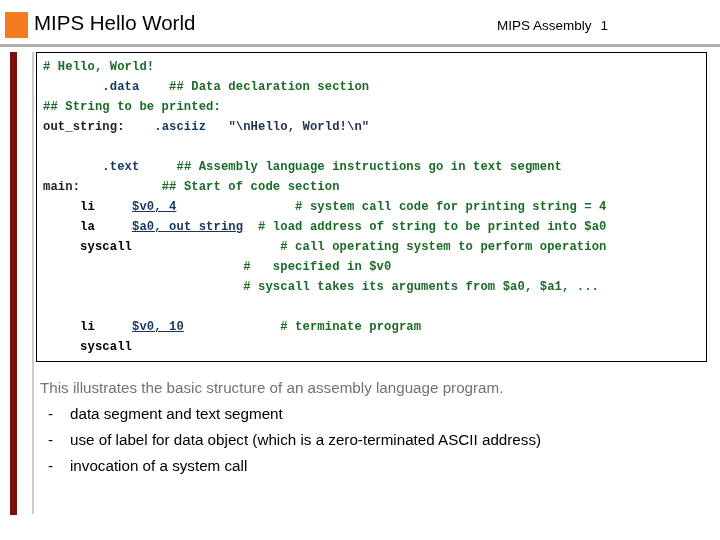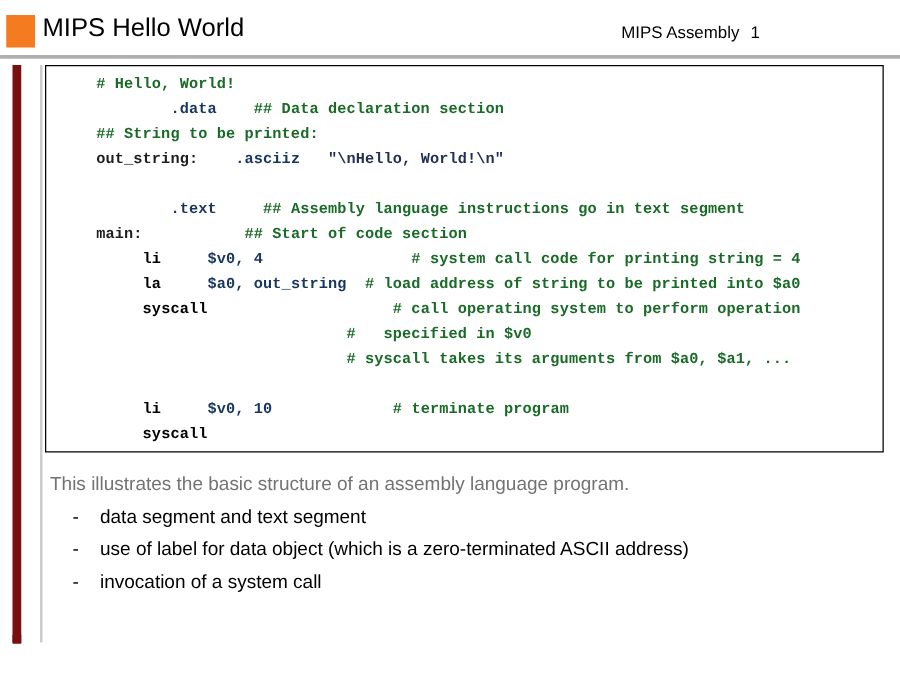--- a/index.html
+++ b/index.html
@@ -82,47 +82,46 @@
     font-family: "Liberation Mono", "DejaVu Sans Mono", monospace;
     font-size: 12.2px;
     line-height: 20px;
     font-weight: bold;
     white-space: pre;
     letter-spacing: 0.1px;
   }
   .code-line {
     height: 20px;
     white-space: pre;
-    margin-left: 34px;
   }
   .tok-comment { color: #1B6B28; }
   .tok-directive { color: #17375E; }
   .tok-label { color: #1F1F1F; }
   .tok-instr { color: #000000; }
-  .tok-operand { color: #17375E; }
+  .tok-operand { color: #17375E; text-decoration: underline; }
   .tok-string { color: #1F3050; }
   .tok-plain { color: #1F1F1F; }
 
   
   #body-text {
     position: absolute;
     left: 40px; top: 375px;
     width: 660px;
   }
   #body-intro {
     font-size: 15.2px;
     color: #737373;
     line-height: 26px;
     white-space: nowrap;
   }
   .bullet-row {
     font-size: 15.2px;
     color: #000000;
     line-height: 26px;
-    margin-left: 18px;
+    margin-left: 8px;
     white-space: nowrap;
   }
   .bullet-dash {
     display: inline-block;
     width: 22px;
   }
 
   
   #footer-rule-red {
     position: absolute;

